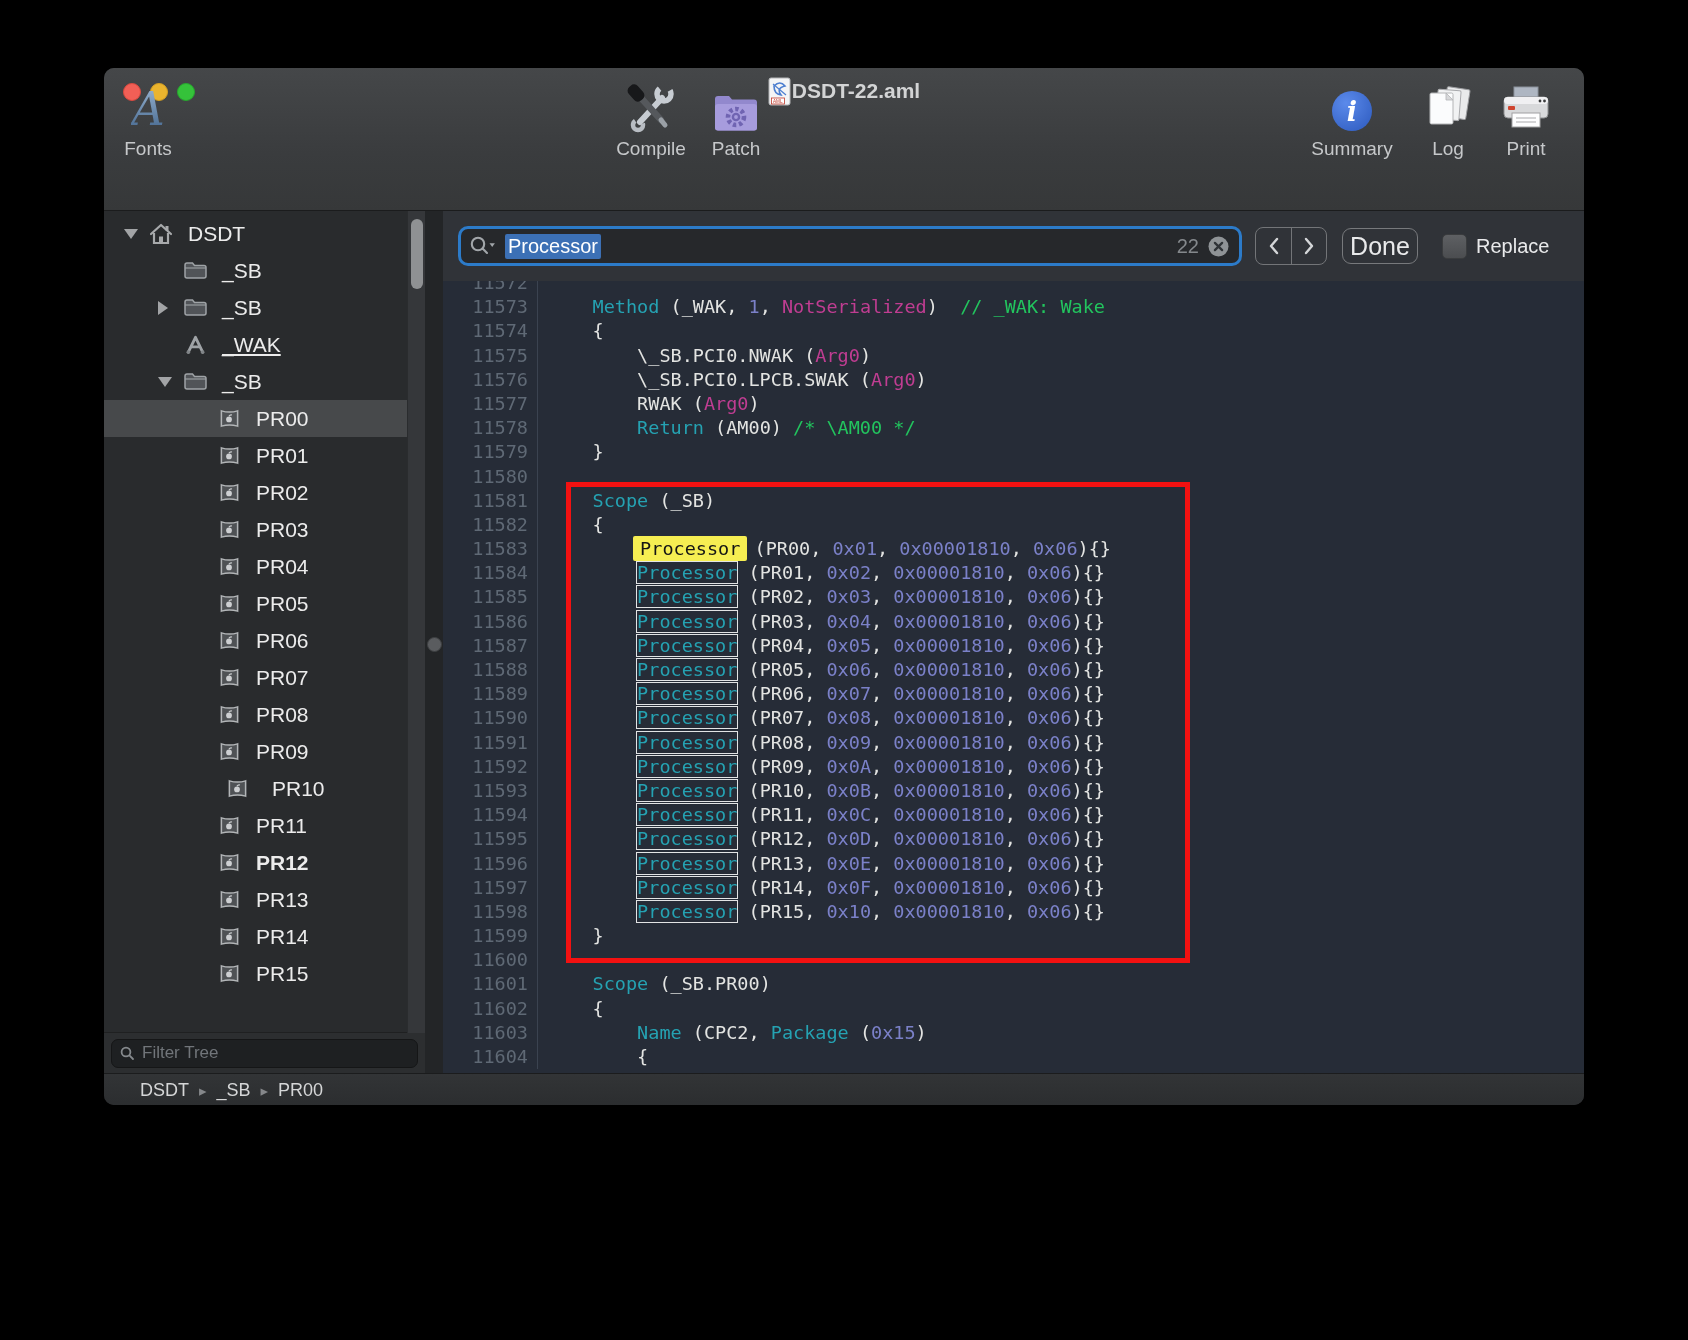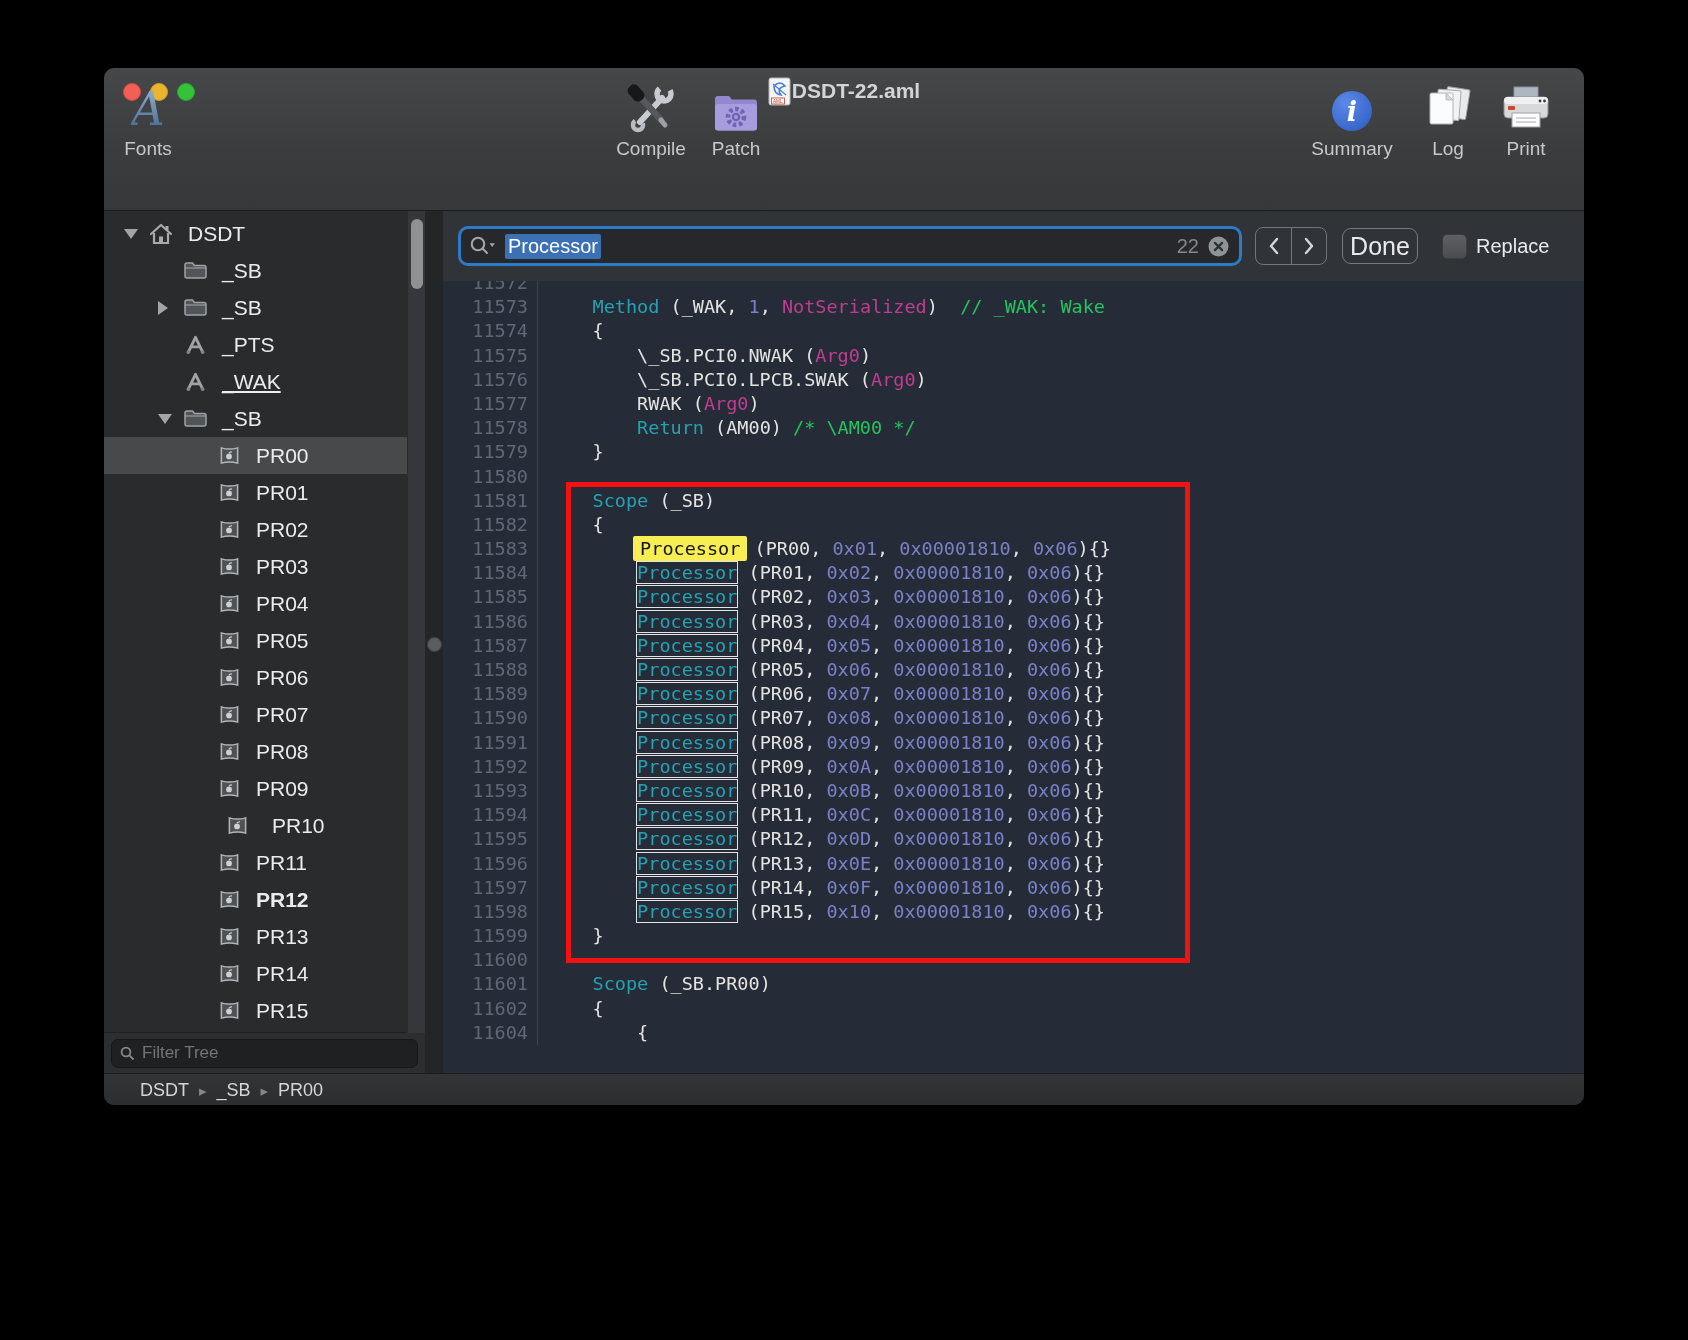--- a/index.html
+++ b/index.html
@@ -208,32 +208,20 @@
             <div class="trow" style="padding-left: 54px;">
               <span class="disc right"></span>
               <span class="ticon">
                 <svg width="25" height="21" viewBox="0 0 25 21">
                   <path d="M2 5 q0-2 2-2 h5.5 l2 2.4 h9.5 q2 0 2 2 V16 q0 2-2 2 H4 q-2 0-2-2 z" fill="#515458" stroke="#9fa3a6" stroke-width="1.5"></path>
                   <path d="M2 8 h21" stroke="#9fa3a6" stroke-width="1.1"></path>
                 </svg>
               </span>
               <span class="tlabel">_SB</span>
             </div>
-            <div class="trow" style="padding-left: 54px;">
-              <span class="disc none"></span>
-              <span class="ticon">
-                <svg width="23" height="21" viewBox="0 0 24 22">
-                  <path d="M4.5 19 L12 3.5 L19.5 19" stroke="#9fa3a6" stroke-width="3" fill="none" stroke-linecap="round" stroke-linejoin="round"></path>
-                  <path d="M8 13.5 H16" stroke="#9fa3a6" stroke-width="3" stroke-linecap="round"></path>
-                  <circle cx="4.5" cy="19" r="1.9" fill="#808487"></circle>
-                  <circle cx="19.5" cy="19" r="1.9" fill="#808487"></circle>
-                </svg>
-              </span>
-              <span class="tlabel">_PTS</span>
-            </div>
             <div class="trow" style="padding-left: 54px; text-decoration: underline;">
               <span class="disc none"></span>
               <span class="ticon">
                 <svg width="23" height="21" viewBox="0 0 24 22">
                   <path d="M4.5 19 L12 3.5 L19.5 19" stroke="#9fa3a6" stroke-width="3" fill="none" stroke-linecap="round" stroke-linejoin="round"></path>
                   <path d="M8 13.5 H16" stroke="#9fa3a6" stroke-width="3" stroke-linecap="round"></path>
                   <circle cx="4.5" cy="19" r="1.9" fill="#808487"></circle>
                   <circle cx="19.5" cy="19" r="1.9" fill="#808487"></circle>
                 </svg>
               </span>
@@ -508,20 +496,21 @@
               <div class="cline"><span class="gut">11593</span><span class="ct"><span class="cp">        </span><span class="hl-box">Processor</span><span class="cp"> (PR10, </span><span class="cn">0x0B</span><span class="cp">, </span><span class="cn">0x00001810</span><span class="cp">, </span><span class="cn">0x06</span><span class="cp">){}</span></span></div>
               <div class="cline"><span class="gut">11594</span><span class="ct"><span class="cp">        </span><span class="hl-box">Processor</span><span class="cp"> (PR11, </span><span class="cn">0x0C</span><span class="cp">, </span><span class="cn">0x00001810</span><span class="cp">, </span><span class="cn">0x06</span><span class="cp">){}</span></span></div>
               <div class="cline"><span class="gut">11595</span><span class="ct"><span class="cp">        </span><span class="hl-box">Processor</span><span class="cp"> (PR12, </span><span class="cn">0x0D</span><span class="cp">, </span><span class="cn">0x00001810</span><span class="cp">, </span><span class="cn">0x06</span><span class="cp">){}</span></span></div>
               <div class="cline"><span class="gut">11596</span><span class="ct"><span class="cp">        </span><span class="hl-box">Processor</span><span class="cp"> (PR13, </span><span class="cn">0x0E</span><span class="cp">, </span><span class="cn">0x00001810</span><span class="cp">, </span><span class="cn">0x06</span><span class="cp">){}</span></span></div>
               <div class="cline"><span class="gut">11597</span><span class="ct"><span class="cp">        </span><span class="hl-box">Processor</span><span class="cp"> (PR14, </span><span class="cn">0x0F</span><span class="cp">, </span><span class="cn">0x00001810</span><span class="cp">, </span><span class="cn">0x06</span><span class="cp">){}</span></span></div>
               <div class="cline"><span class="gut">11598</span><span class="ct"><span class="cp">        </span><span class="hl-box">Processor</span><span class="cp"> (PR15, </span><span class="cn">0x10</span><span class="cp">, </span><span class="cn">0x00001810</span><span class="cp">, </span><span class="cn">0x06</span><span class="cp">){}</span></span></div>
               <div class="cline"><span class="gut">11599</span><span class="ct"><span class="cp">    }</span></span></div>
               <div class="cline"><span class="gut">11600</span><span class="ct"></span></div>
               <div class="cline"><span class="gut">11601</span><span class="ct"><span class="cp">    </span><span class="ck">Scope</span><span class="cp"> (_SB.PR00)</span></span></div>
               <div class="cline"><span class="gut">11602</span><span class="ct"><span class="cp">    {</span></span></div>
+              <div class="cline"><span class="gut">11603</span><span class="ct"><span class="cp">        </span><span class="ck">Name</span><span class="cp"> (CPC2, </span><span class="ck">Package</span><span class="cp"> (</span><span class="cn">0x15</span><span class="cp">)</span></span></div>
               <div class="cline"><span class="gut">11604</span><span class="ct"><span class="cp">        {</span></span></div>
             </div>
           <div class="redbox"></div>
         </div>
       </section>
     </div>
 
     <div class="bottombar">
       <span style="display:flex;align-items:center;">
           <span>DSDT</span>

